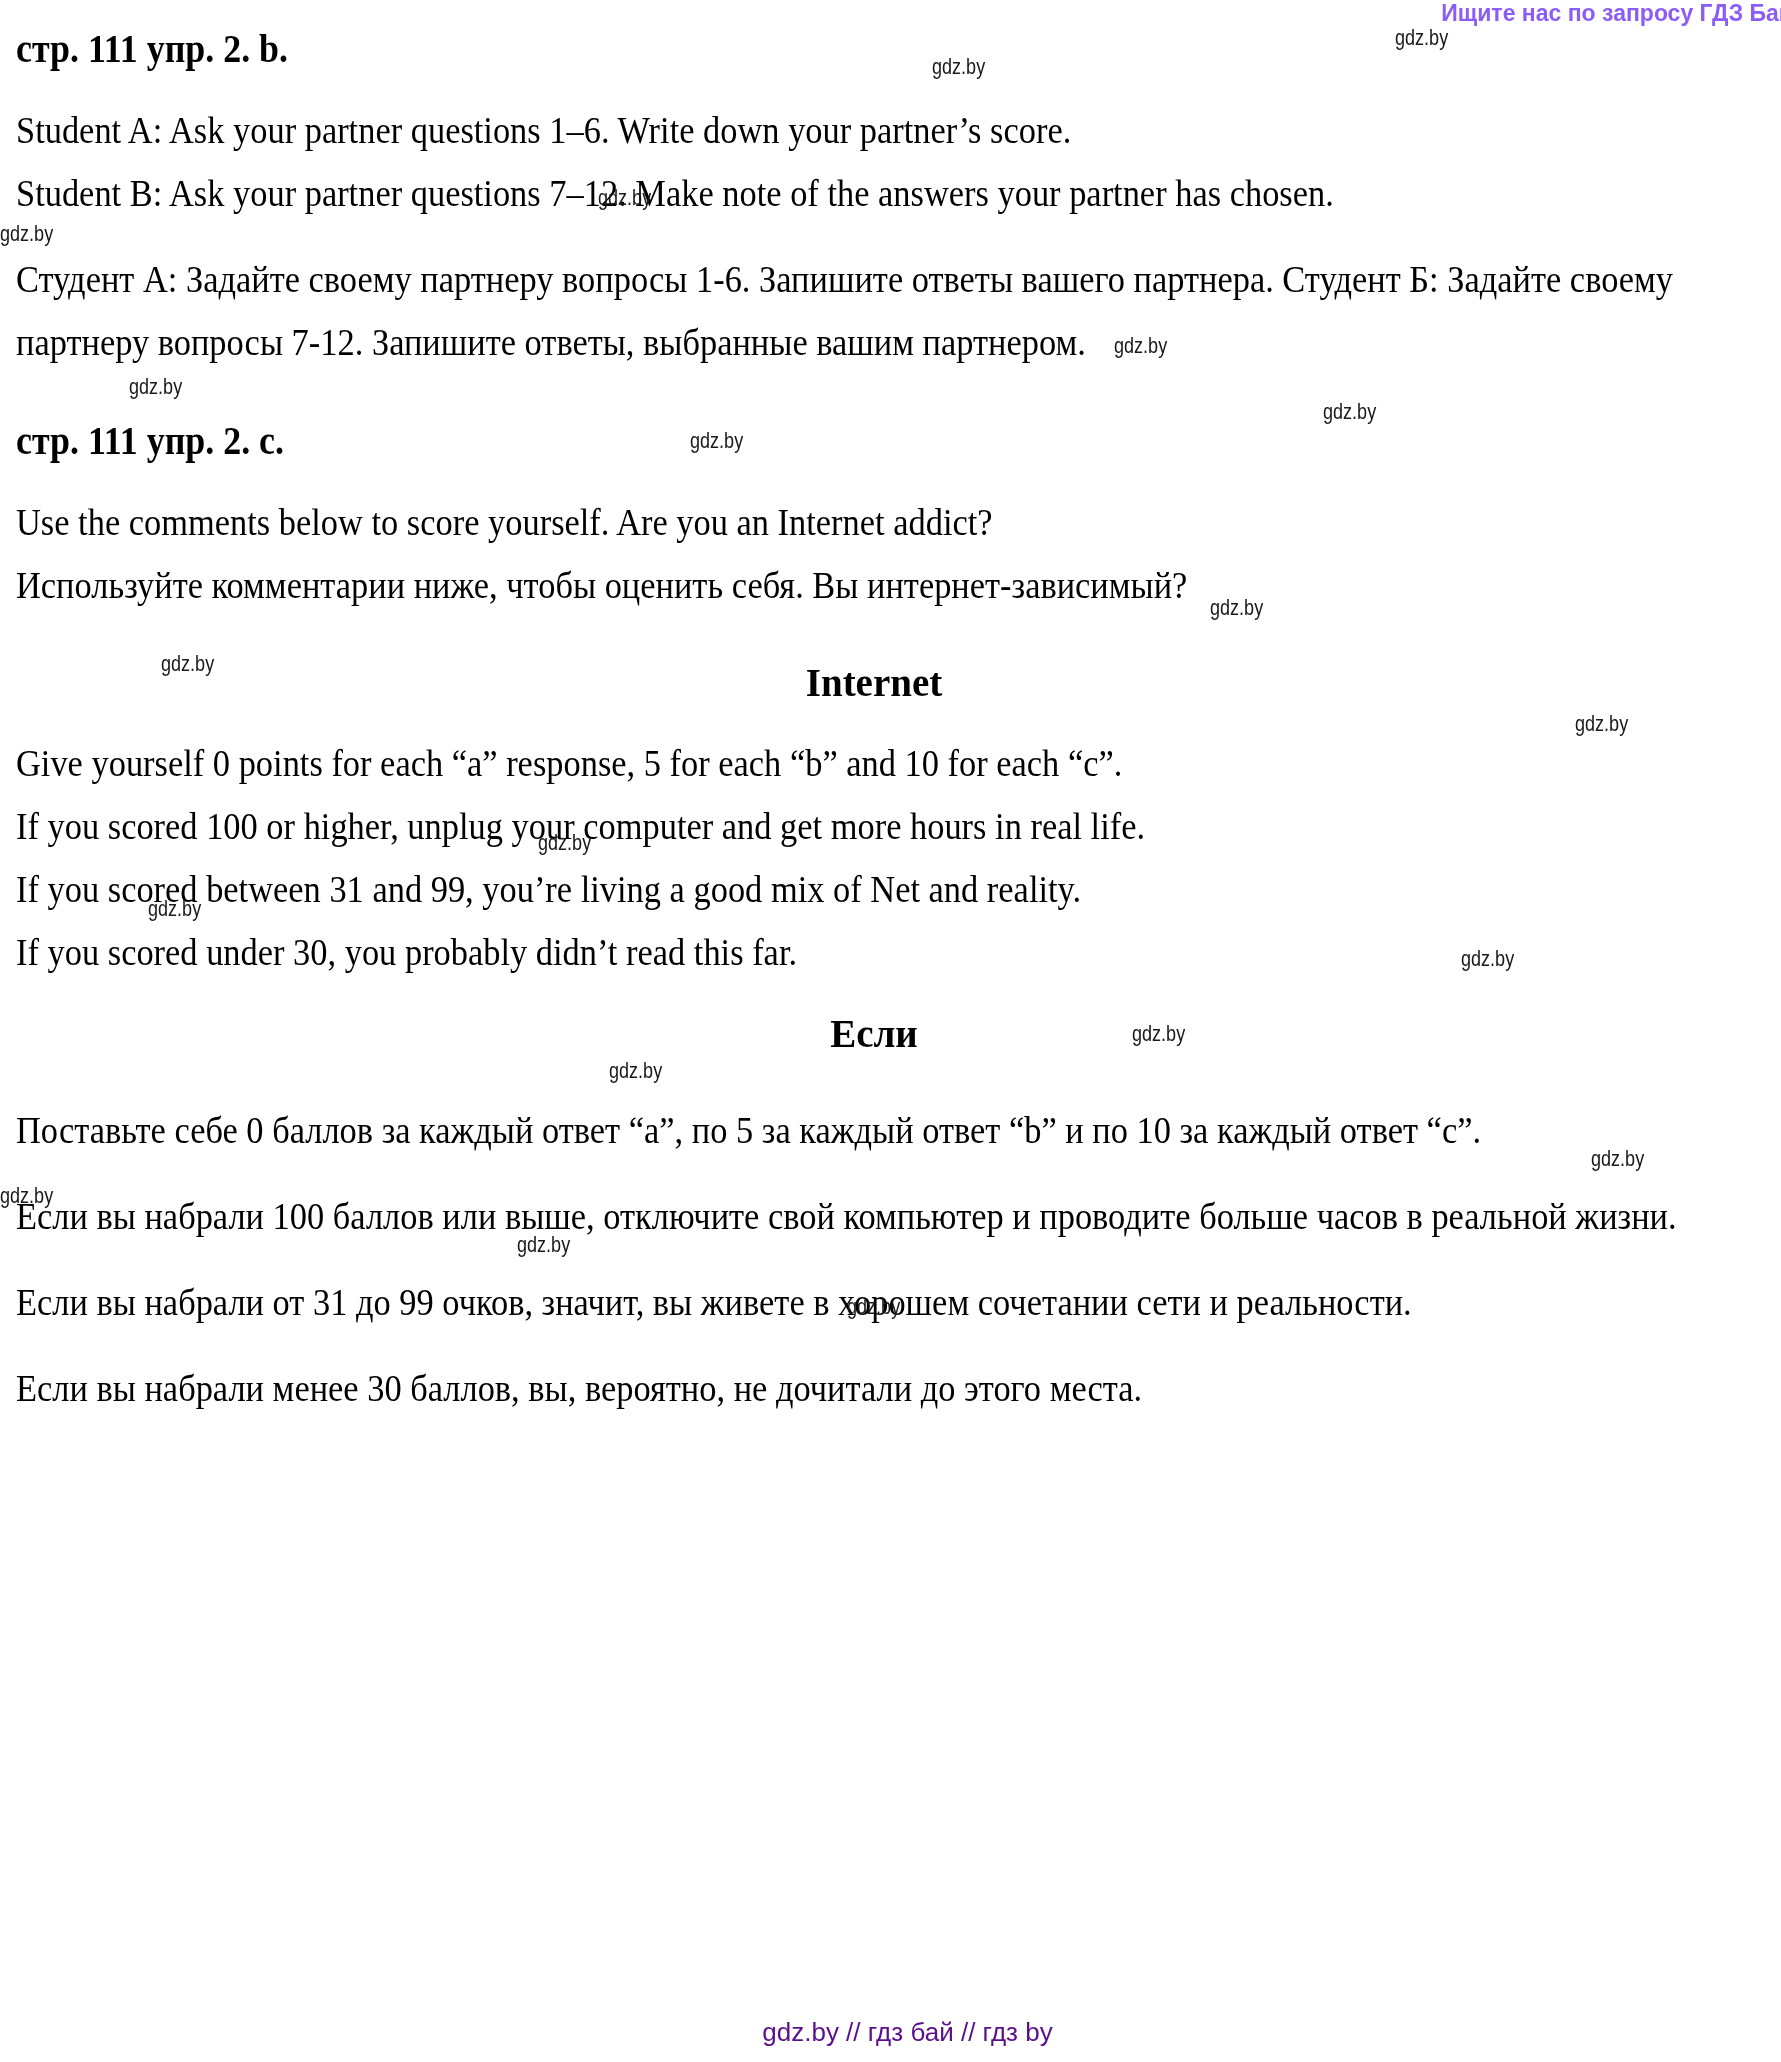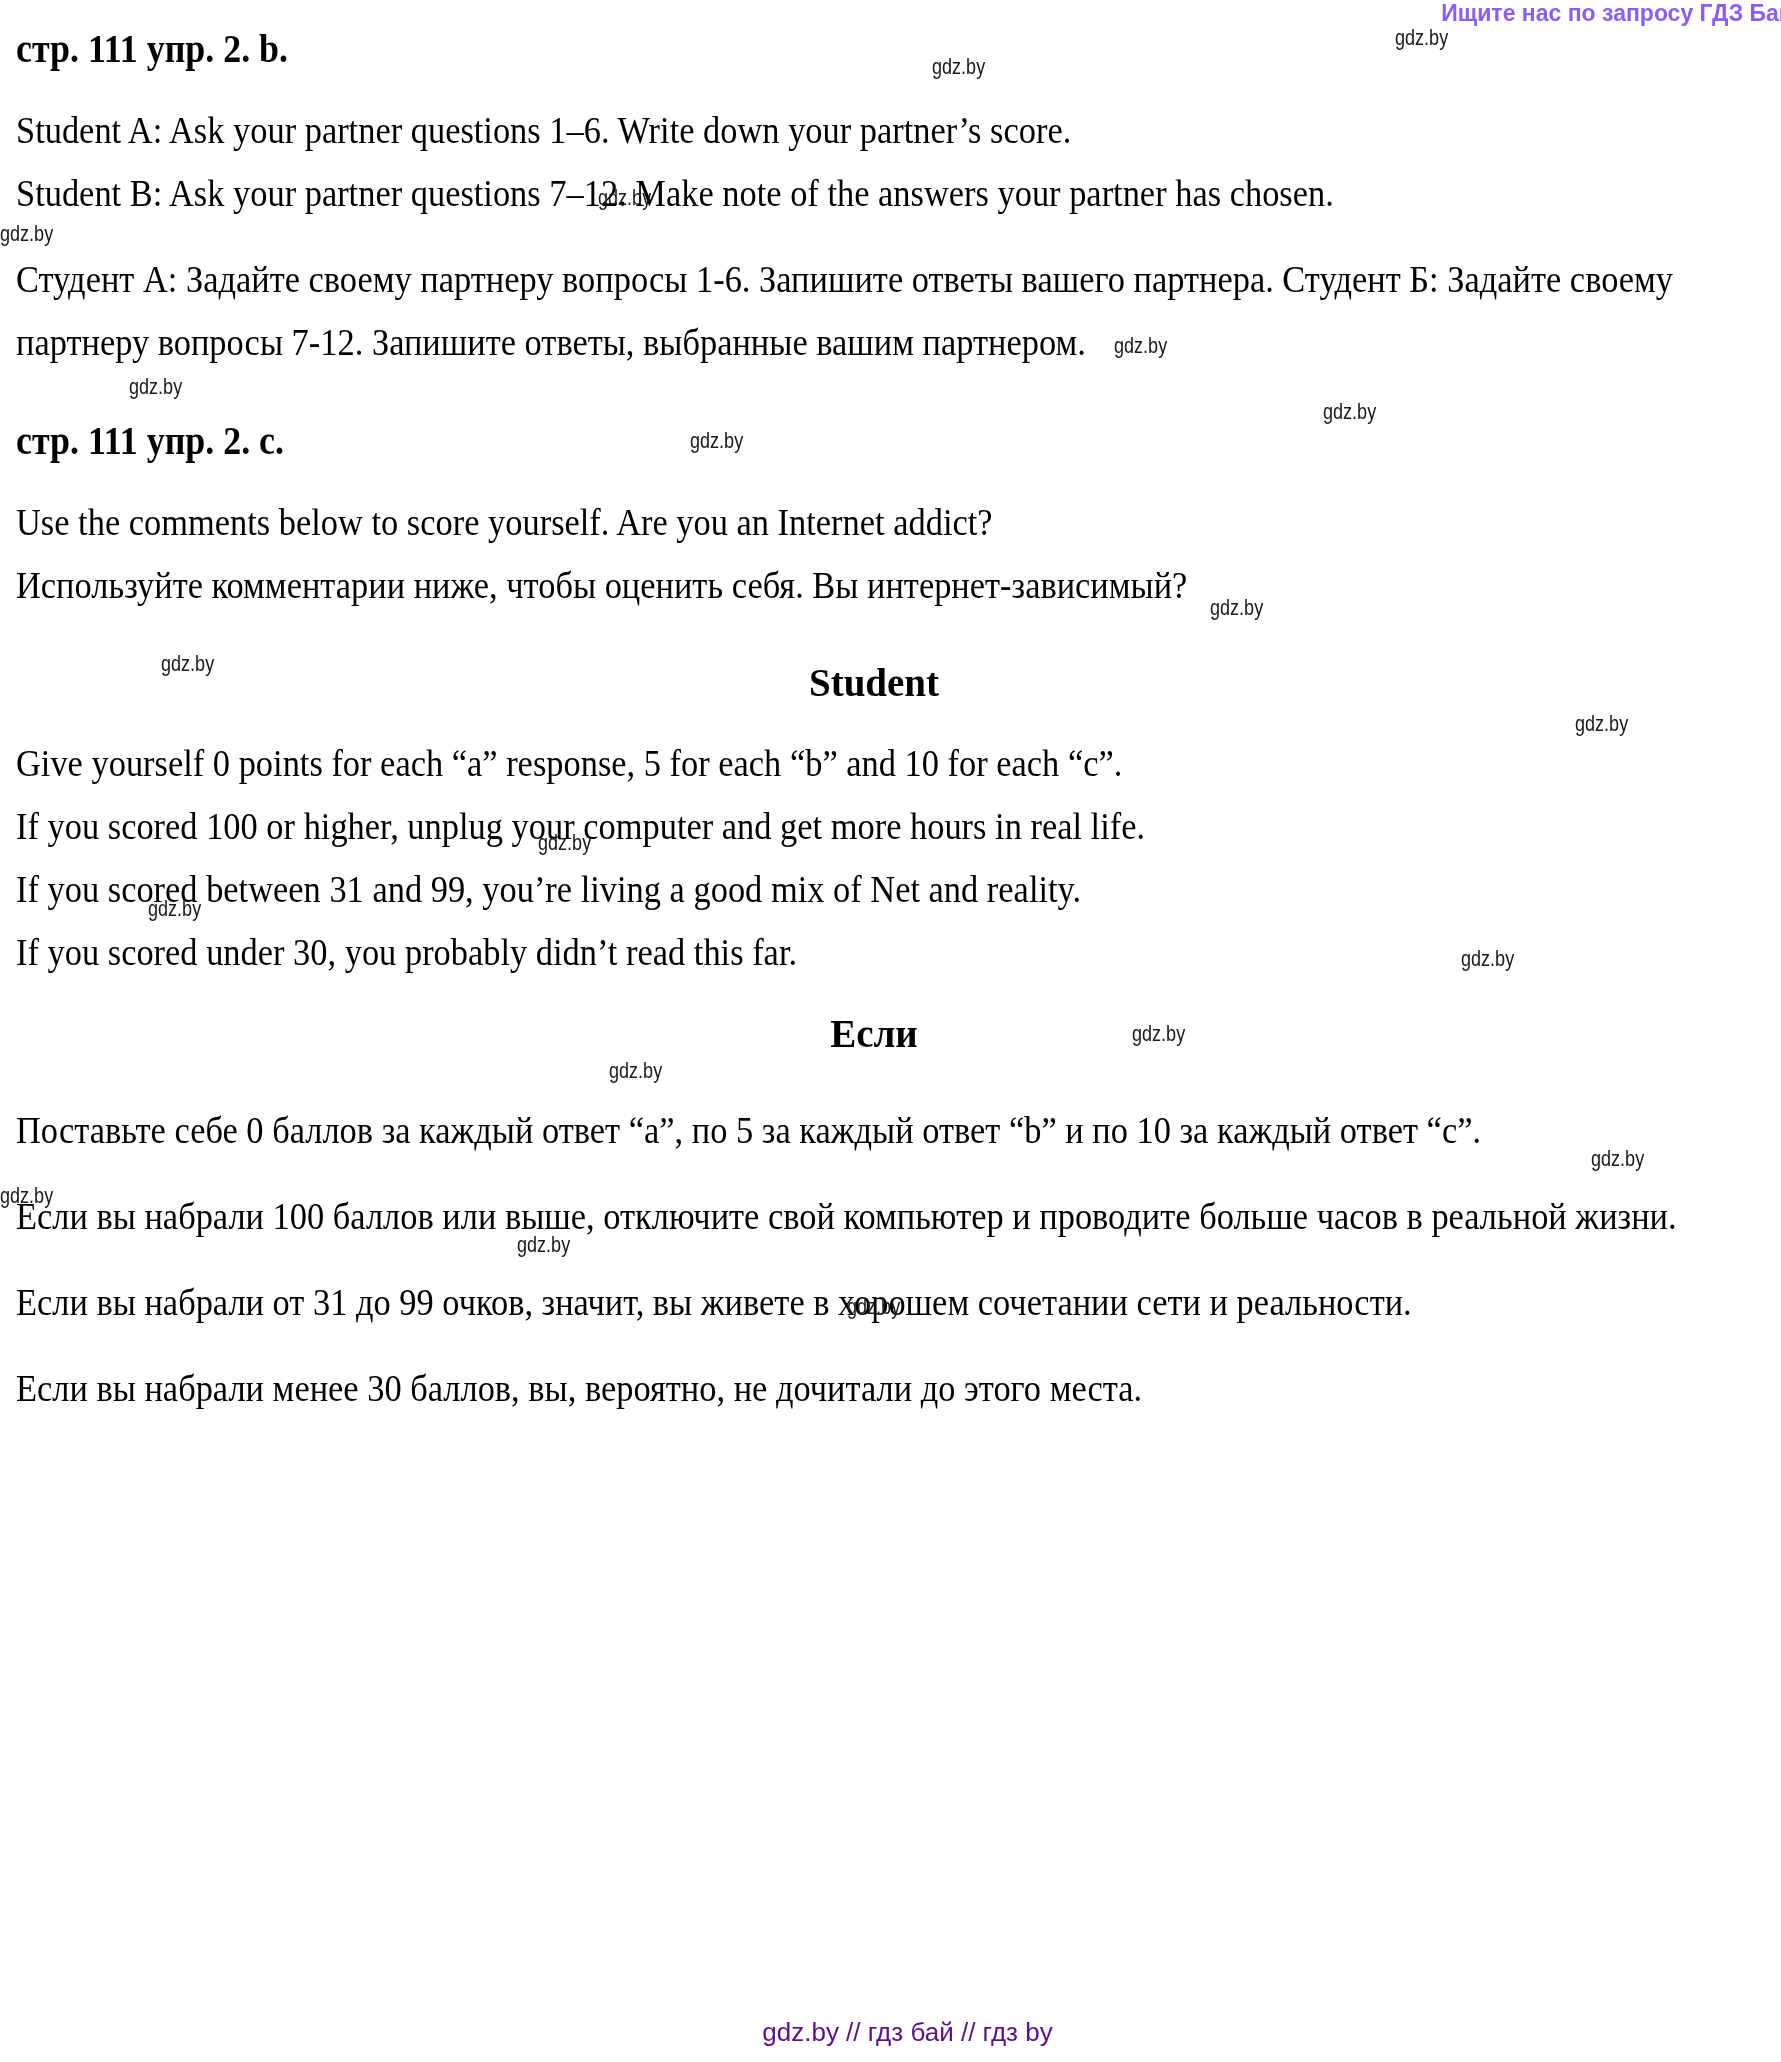--- a/index.html
+++ b/index.html
@@ -140,21 +140,21 @@
     <div class="ex-heading">стр. 111 упр. 2. c.</div>
 
     <div class="spacer-sm"></div>
 
     <div class="para">Use the comments below to score yourself. Are you an Internet addict?</div>
 
     <div class="para">Используйте комментарии ниже, чтобы оценить себя. Вы интернет-зависимый?</div>
 
     <div class="spacer-md"></div>
 
-    <div class="center-heading">Student</div>
+    <div class="center-heading">Internet</div>
 
     <div class="spacer-sm"></div>
 
     <div class="para">Give yourself 0 points for each “a” response, 5 for each “b” and 10 for each “c”.</div>
 
     <div class="para">If you scored 100 or higher, unplug your computer and get more hours in real life.</div>
 
     <div class="para">If you scored between 31 and 99, you’re living a good mix of Net and reality.</div>
 
     <div class="para">If you scored under 30, you probably didn’t read this far.</div>

